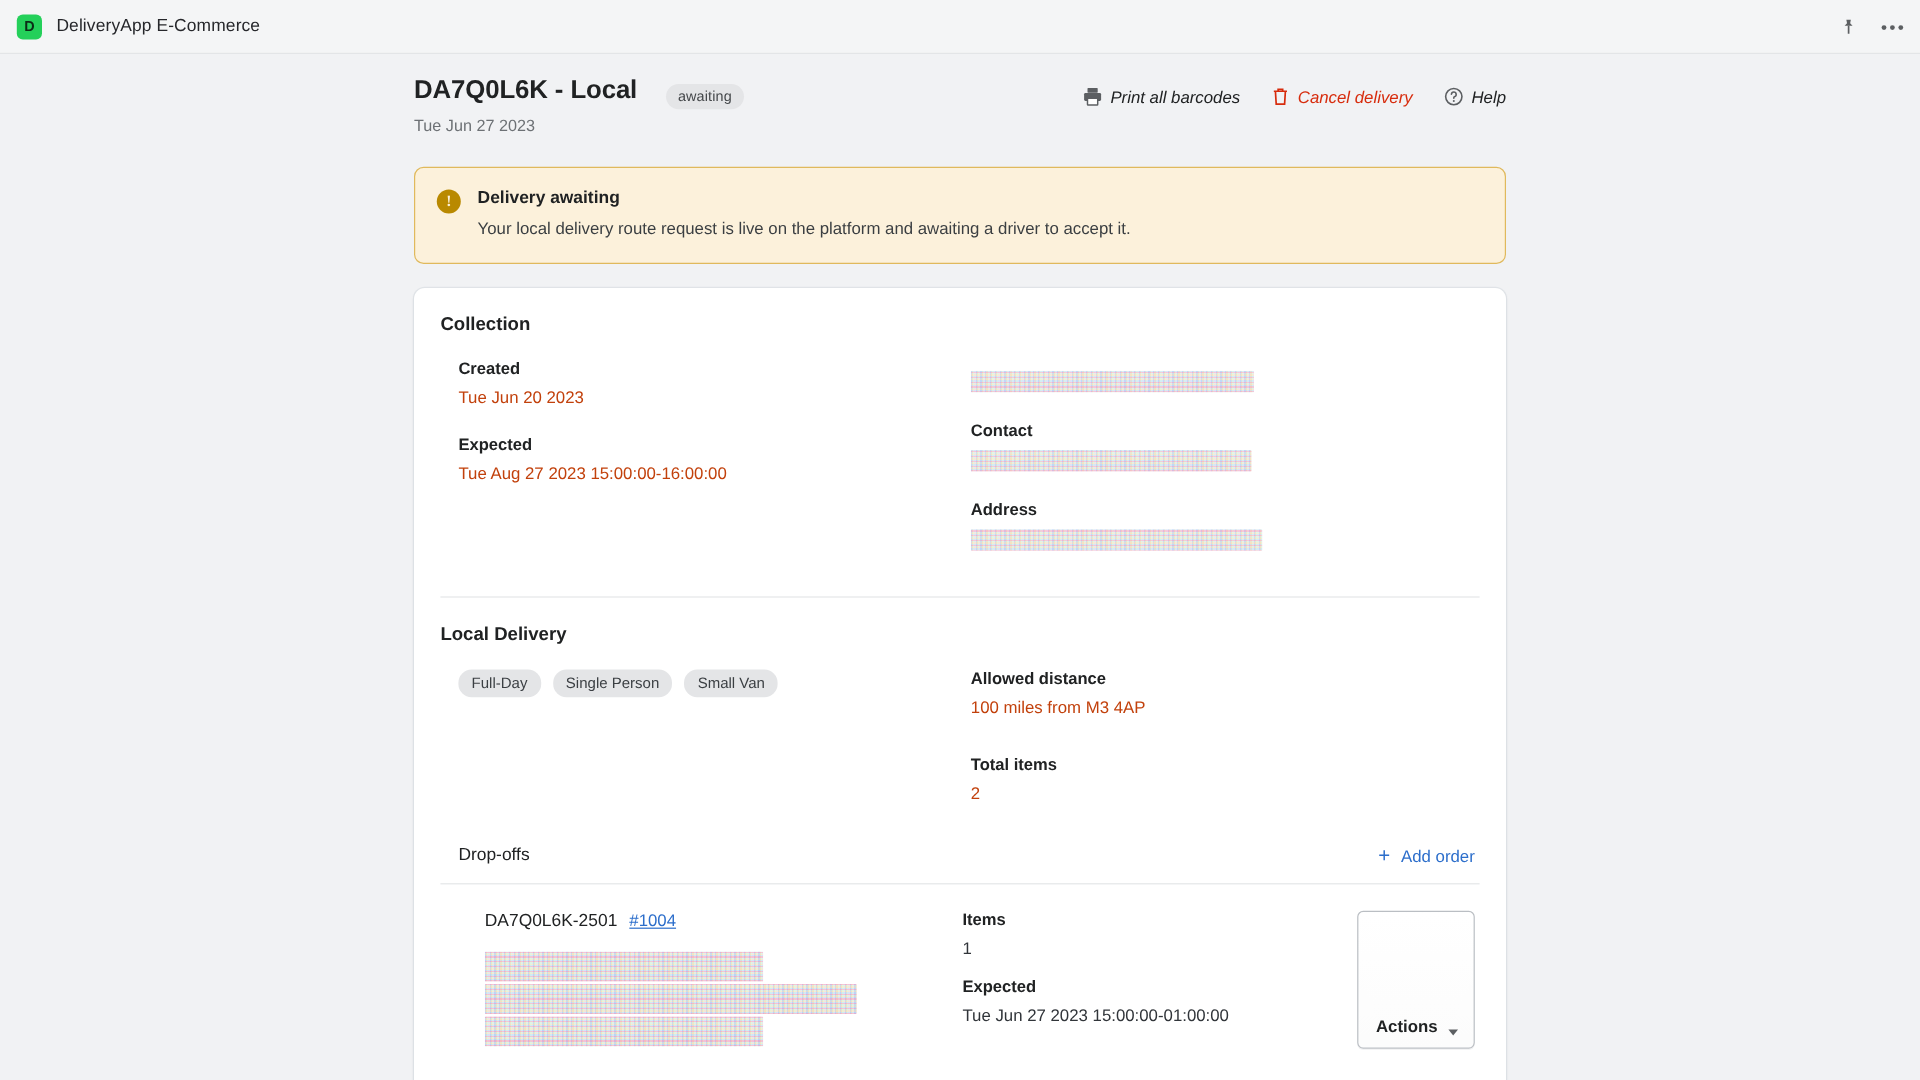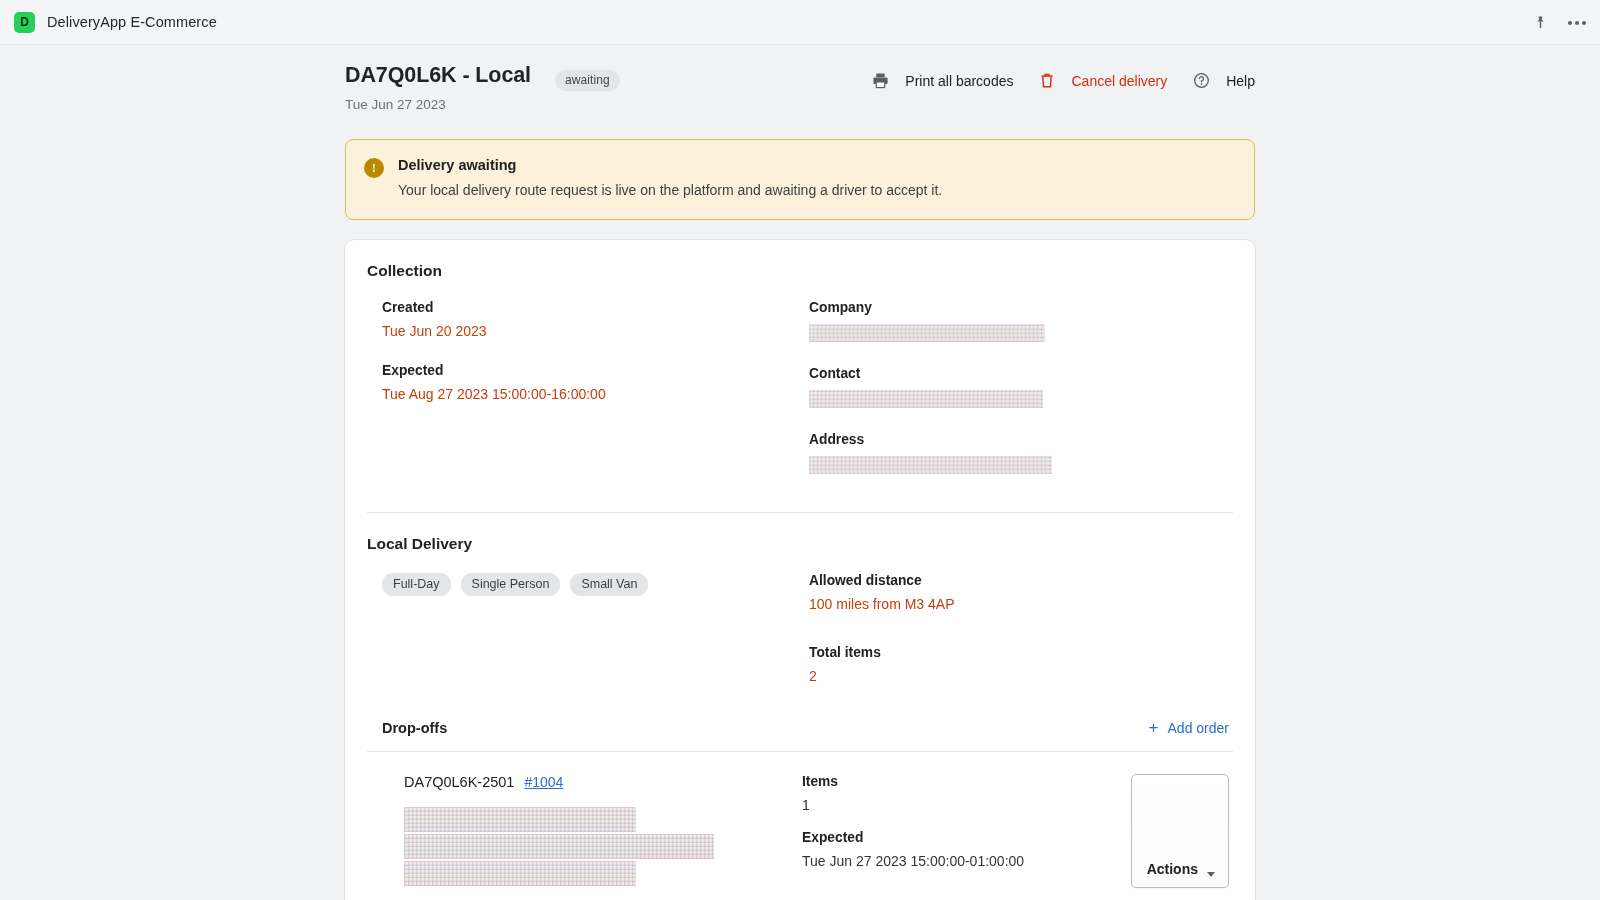--- a/index.html
+++ b/index.html
@@ -52,22 +52,22 @@
   }
   .badge {
     background: #e4e5e7; color: #44474a;
     font-size: 12px; padding: 3px 10px 4px; border-radius: 11px;
     letter-spacing: .1px; position: relative; top: 2px;
   }
   .subtitle { font-size: 13.5px; color: #6d7175; margin-top: 8px; }
 
   .actions { display: flex; align-items: center; gap: 26px; padding-top: 9px; }
   .action {
-    display: flex; align-items: center; gap: 16px;
-    font-size: 14px; color: #202223; cursor: pointer; white-space: nowrap;
+    display: flex; align-items: center; gap: 6px;
+    font-size: 14px; color: #202223; cursor: pointer; white-space: nowrap; font-style: italic;
   }
   .action.danger { color: #d72c0d; }
   .action svg { display: block; }
 
   
   .banner {
     margin-top: 27px;
     background: #fcf1db;
     border: 1px solid #e0b95c;
     border-radius: 8px;
@@ -120,21 +120,21 @@
   .tags { display: flex; gap: 10px; padding-left: 15px; margin-top: 20px; }
   .tag {
     background: #e4e5e7; color: #3b3f43;
     font-size: 12.5px; padding: 4px 11px 5px; border-radius: 11px;
   }
 
   .dropoffs-head {
     display: flex; align-items: center; justify-content: space-between;
     padding: 0 4px 0 15px; margin-top: 35px;
   }
-  .dropoffs-title { font-size: 14.5px; font-weight: 700; color: #202223; }
+  .dropoffs-title { font-size: 14.5px; font-weight: 400; color: #202223; }
   .add-order {
     display: flex; align-items: center; gap: 9px;
     color: #2c6ecb; font-size: 14px; cursor: pointer;
   }
   .plus { font-size: 17px; line-height: 1; font-weight: 500; }
 
   .row-sep { height: 1px; background: #e4e6e8; margin-top: 15px; }
 
   .dropoff { display: flex; padding: 22px 4px 20px 37px; }
   .d-left { width: 398px; flex: 0 0 398px; }
@@ -261,21 +261,20 @@
           <div class="f-value">Tue Jun 20 2023</div>
         </div>
         <div class="field">
           <div class="f-label">Expected</div>
           <div class="f-value">Tue Aug 27 2023 15:00:00-16:00:00</div>
         </div>
       </div>
 
       <div class="col-r">
         <div class="field">
-          <div class="f-label">Company</div>
           <div class="redact w-company"></div>
         </div>
         <div class="field">
           <div class="f-label">Contact</div>
           <div class="redact w-contact"></div>
         </div>
         <div class="field">
           <div class="f-label">Address</div>
           <div class="redact w-address"></div>
         </div>

